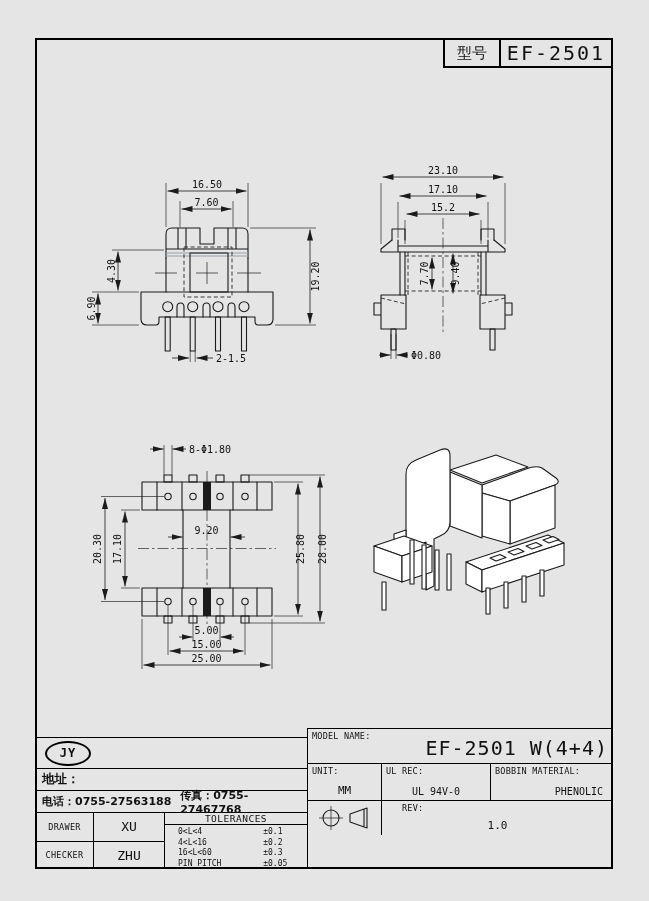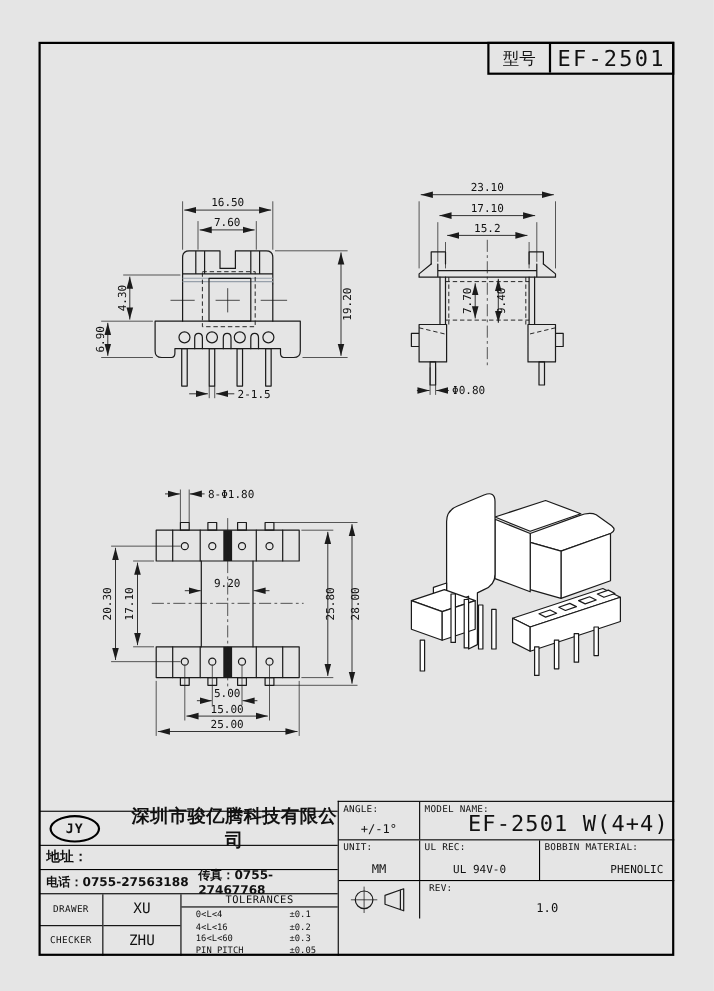--- a/index.html
+++ b/index.html
@@ -254,21 +254,20 @@
       <rect class="objf" x="124" y="148" width="4" height="26"></rect>
       <rect class="objf" x="142" y="142" width="4" height="26"></rect>
       <rect class="objf" x="160" y="136" width="4" height="26"></rect>
       <rect class="objf" x="178" y="130" width="4" height="26"></rect>
     </g>
   </svg>
 
   <div id="tb-left" class="abs">
     <div id="row-company" class="row">
       <div id="jy-logo">JY</div>
-      <div id="company-name">深圳市骏亿腾科技有限公司</div>
     </div>
     <div id="row-address" class="row">
       <span>地址：</span>
     </div>
     <div id="row-phone" class="row">
       <span class="ph">
         <span>电话：</span><span>0755-27563188</span>
       </span>
       <span>
         <span>传真：</span><span>0755-27467768</span>
@@ -303,24 +302,20 @@
             <span class="tol-val">±0.05</span>
           </div>
         </div>
       </div>
     </div>
   </div>
 
   <div id="tb-right" class="abs">
 
     <div class="srow" style="height:35px">
-      <div class="scell" style="width:74px">
-        <span class="sc-lab">ANGLE:</span>
-        <span class="sc-val">+/-1°</span>
-      </div>
       <div class="scell last" style="flex:1">
         <span class="sc-lab">MODEL NAME:</span>
         <span id="model-name-val">EF-2501 W(4+4)</span>
       </div>
     </div>
 
     <div class="srow" style="height:37px">
       <div class="scell" style="width:74px">
         <span class="sc-lab">UNIT:</span>
         <span class="sc-val">MM</span>
@@ -338,18 +333,18 @@
 
     <div class="srow last" style="height:34px">
       <div class="scell" id="proj-cell" style="width:74px">
         <svg width="58" height="28" viewBox="0 0 58 28">
           <circle class="obj" cx="15" cy="14" r="8"></circle>
           <path class="thin" d="M15,2 V26 M3,14 H27"></path>
           <path class="obj" d="M34,10 L51,4 V24 L34,18 Z M48,5 V23"></path>
         </svg>
       </div>
       <div class="scell last" style="flex:1">
-        <span class="sc-lab" style="left:8px">REV:</span>
+        <span class="sc-lab" style="left:20px">REV:</span>
         <span class="sc-val">1.0</span>
       </div>
     </div>
   </div>
 </div>
 
 </body></html>

